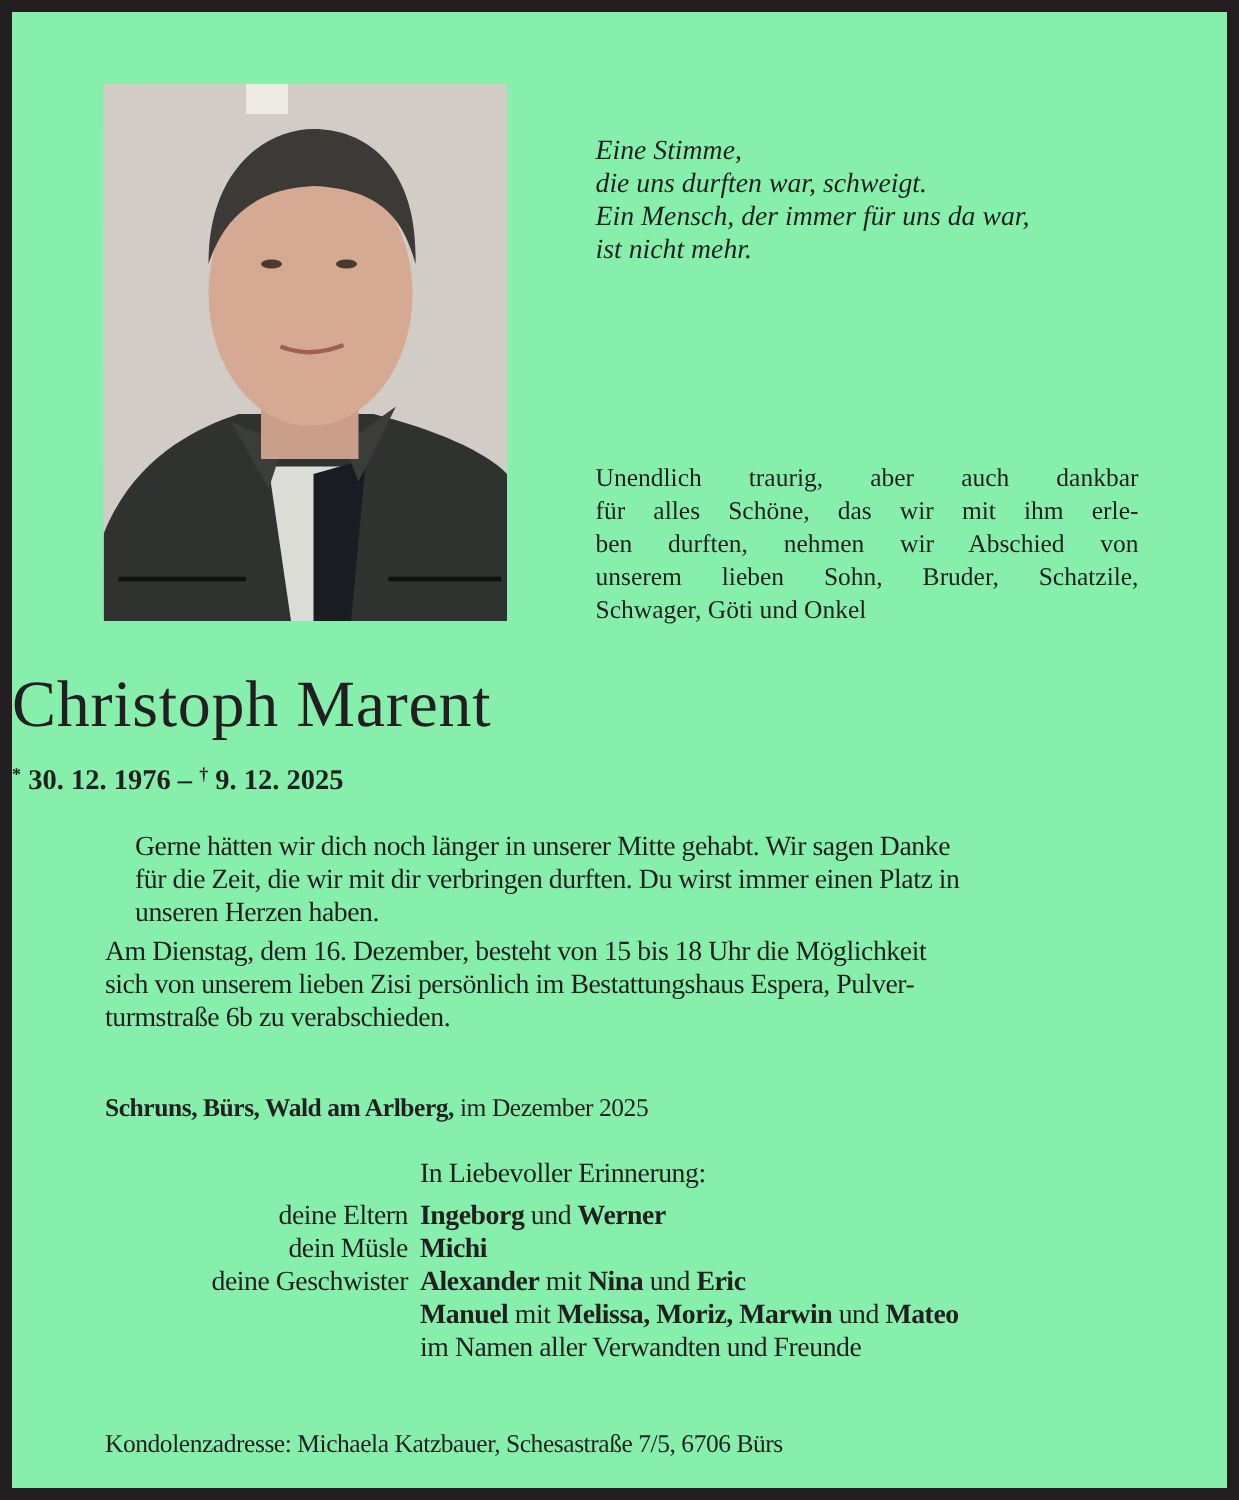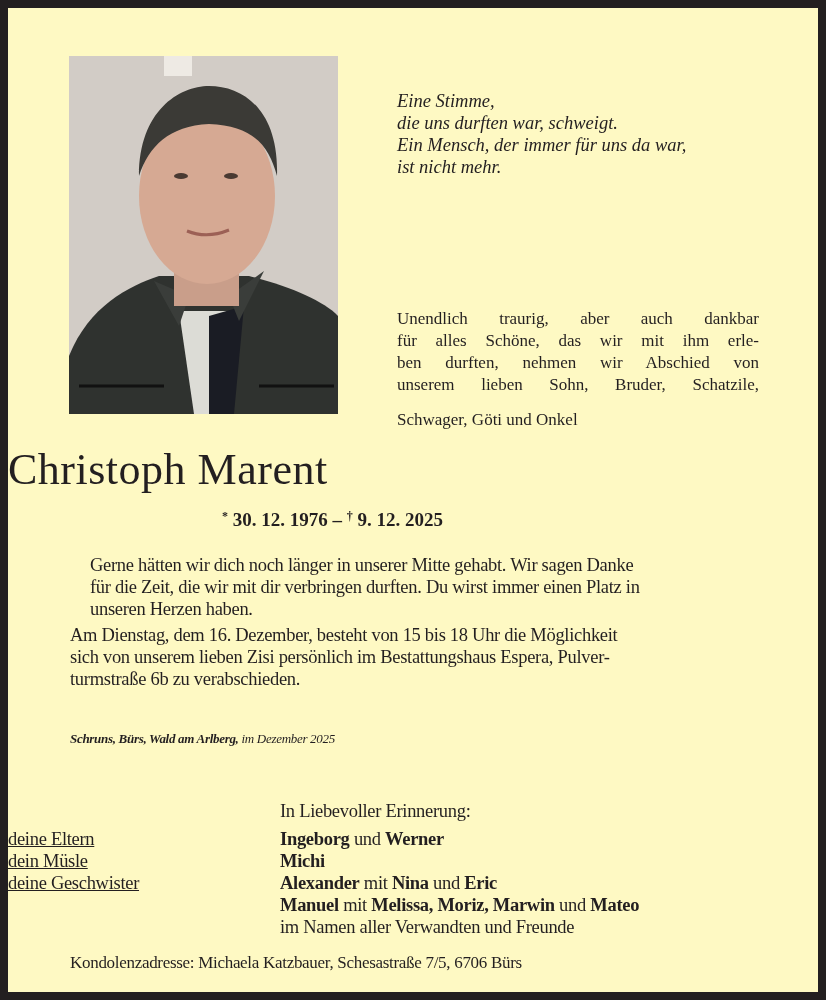--- a/index.html
+++ b/index.html
@@ -8,21 +8,21 @@
     background: #231f20;
     position: relative;
     overflow: hidden;
     font-family: "Liberation Serif", "DejaVu Serif", serif;
     color: #231f20;
   }
   .page {
     position: absolute;
     left: 8px; top: 8px;
     width: 810px; height: 984px;
-    background: #fef9c3;
+    background: #86efac;
   }
   .photo {
     position: absolute;
     left: 61px; top: 48px;
     width: 269px; height: 358px;
     overflow: hidden;
     background: linear-gradient(180deg, #cfc9c3 0%, #d7d1cb 40%, #cbc6c1 100%);
   }
   .photo svg { display: block; }
   .poem {
@@ -36,67 +36,65 @@
   .poem .line { display: block; white-space: nowrap; }
   .intro {
     position: absolute;
     left: 389px; top: 300px;
     width: 362px;
     font-size: 17px;
     line-height: 22px;
     text-align: justify;
   }
   .intro .line { display: block; white-space: nowrap; text-align-last: justify; }
-  .intro .line.last { text-align-last: left; margin-top: 13px; }
+  .intro .line.last { text-align-last: left; }
   .name {
     position: absolute;
     left: 0; width: 810px; top: 432px;
     font-size: 44px;
     line-height: 60px;
     letter-spacing: 0.5px;
   }
   .dates {
     position: absolute;
     left: 0; width: 649px; top: 496px;
-    text-align: center;
     font-size: 19px;
     font-weight: bold;
     line-height: 24px;
   }
   .dates sup { font-size: 12px; vertical-align: 6px; }
   .para {
     position: absolute;
     left: 62px;
     width: 716px;
     font-size: 18.5px;
     line-height: 22px;
     letter-spacing: -0.3px;
   }
   .para .line { display: block; white-space: nowrap; }
   .p1 { top: 546px; margin-left: 20px; }
   .p2 { top: 616px; }
   .place {
     position: absolute;
     left: 62px; top: 720px;
-    font-size: 13px; line-height: 22px;
+    font-size: 17px; line-height: 22px;
     white-space: nowrap;
     letter-spacing: -0.3px;
-    font-style: italic;
   }
   .place b { font-weight: bold; }
   .mourners {
     position: absolute;
-    left: 0; top: 792px;
+    left: 0; top: 764px;
     width: 810px;
     font-size: 18.5px;
     line-height: 22px;
     letter-spacing: -0.3px;
   }
   .mrow { display: flex; white-space: nowrap; }
-  .mrow .rel { width: 272px; padding-right: 8px; box-sizing: border-box; text-decoration: underline; }
+  .mrow .rel { width: 272px; text-align: right; padding-right: 8px; box-sizing: border-box; }
   .mrow .who { flex: 1; }
   .mrow .who b { font-weight: bold; }
   .mrow.heading { margin-bottom: 6px; }
   .contact {
     position: absolute;
     left: 62px; top: 944px;
     font-size: 17px; line-height: 22px;
     white-space: nowrap;
     letter-spacing: -0.3px;
   }

